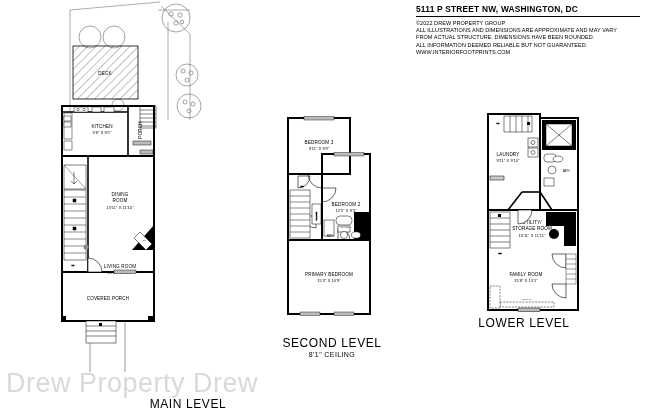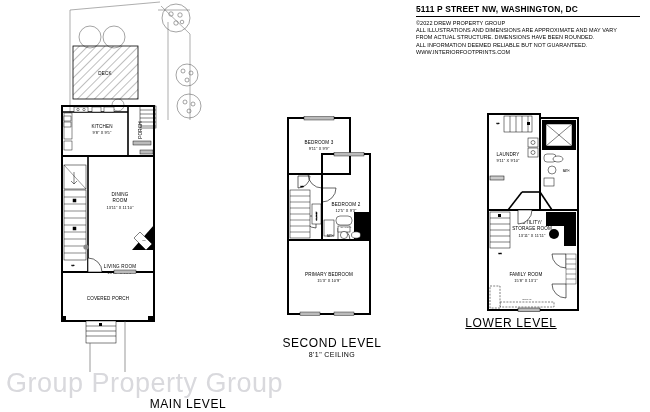--- a/index.html
+++ b/index.html
@@ -372,20 +372,20 @@
 
     <g stroke="#000" stroke-width="0.5" fill="#fff">
       <rect x="22" y="198" width="54" height="5" stroke-dasharray="2,1.2"></rect>
       <rect x="12" y="182" width="10" height="22" stroke-dasharray="2,1.2"></rect>
       <rect x="40" y="204" width="22" height="3.5" fill="#bbb"></rect>
     </g>
     <text class="tinyl" x="49" y="196">BUILT-IN</text>
   </svg>
   </div>
 
-  <div class="caption" style="left:446px;top:316px;width:130px;text-decoration:underline;">
+  <div class="caption" style="left:459px;top:316px;width:130px;">
     <div class="ttl">LOWER LEVEL</div>
     <div class="sub"></div>
   </div>
 
-  <div class="watermark">Group Property Group</div>
+  <div class="watermark">Drew Property Drew</div>
 
 </div>
 
 </body></html>

